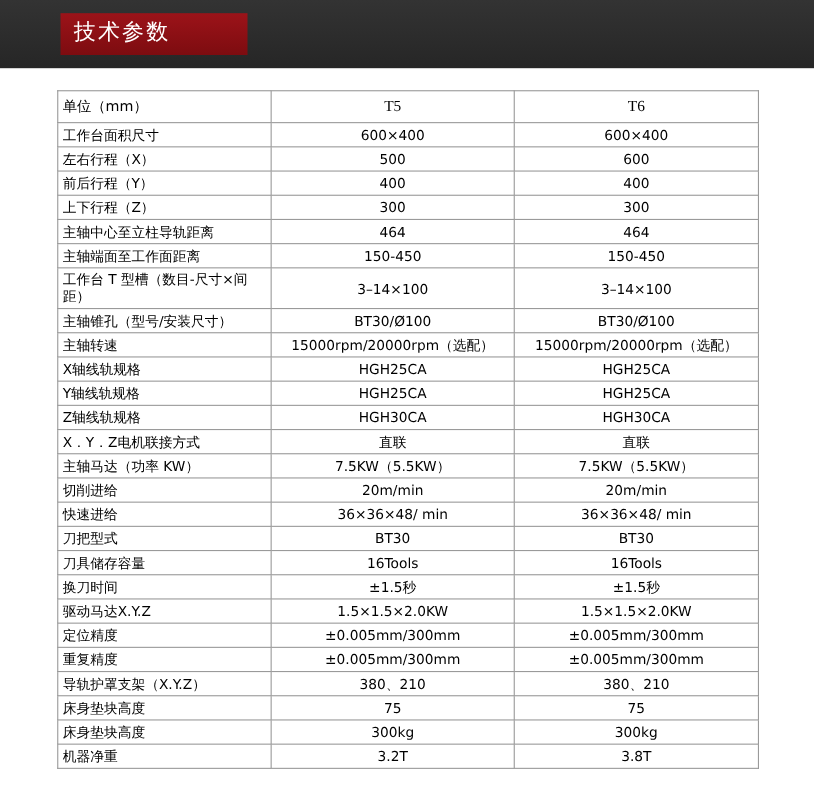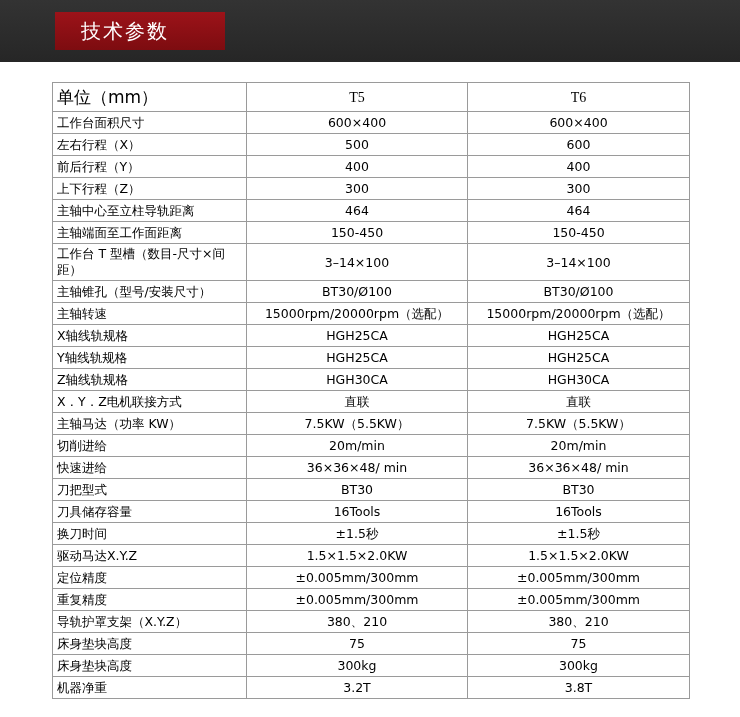--- a/index.html
+++ b/index.html
@@ -34,23 +34,23 @@
     position: absolute;
     left: 55px;
     top: 12px;
     width: 170px;
     height: 38px;
     background: #8b0f13;
     background: linear-gradient(180deg, #9c1319 0%, #7d0c10 100%);
   }
   .header-title-text {
     position: absolute;
-    left: 26px;
+    left: 12px;
     top: 7px;
-    font-family: Liberation Serif, serif;
+    font-family: Liberation Mono, monospace;
     font-size: 20px;
     line-height: 24px;
     color: #ffffff;
     letter-spacing: 2px;
     white-space: nowrap;
     text-align: center;
   }
 
   
   .table-wrap {
@@ -97,21 +97,21 @@
     font-size: 13px;
   }
   td.val.cjk {
     font-family: "DejaVu Sans", "Liberation Sans", sans-serif;
     font-size: 12.5px;
   }
   tr.head td {
     height: 26px;
   }
   tr.head td.label {
-    font-size: 17px;
+    font-size: 13px;
   }
   tr.head td.val {
     font-family: "Liberation Serif", "DejaVu Serif", serif;
     font-size: 14px;
   }
   tr.tall td {
     height: 34px;
   }
 </style>
 </head>

